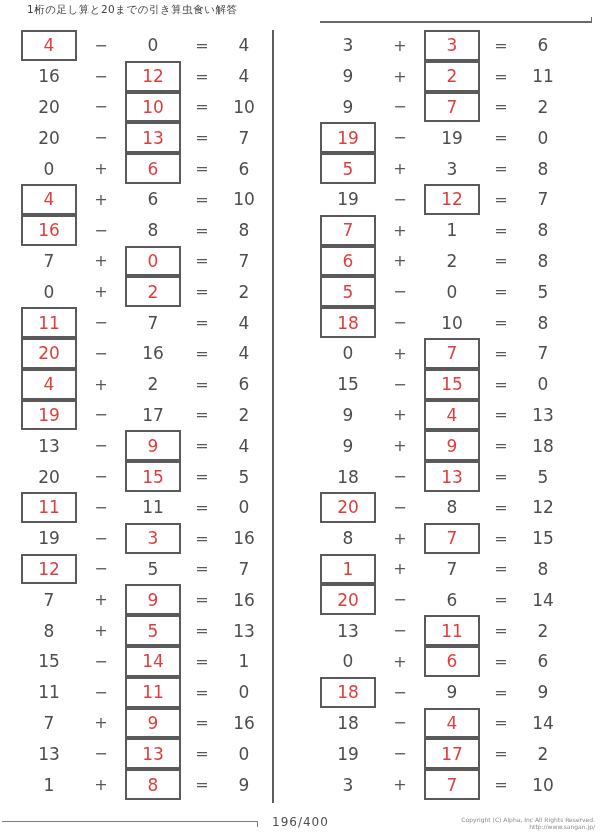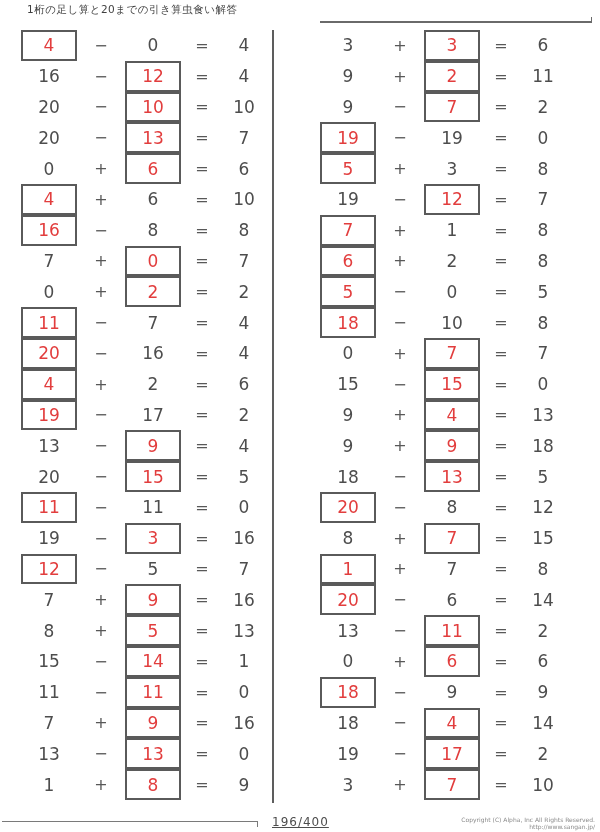--- a/index.html
+++ b/index.html
@@ -48,21 +48,21 @@
     box-sizing:border-box;
   }
   .cell.sym { font-size:16px; color:#585858; }
   .cell.box {
     border:2px solid #5a5a5a;
     color:#e23d3d;
     background:#ffffff;
   }
   .page-number {
     position:absolute; left:272px; top:815px; width:56px;
-    text-align:center; font-size:12px; color:#4d4d4d; letter-spacing:1px;text-decoration:underline;
+    text-align:center; font-size:12px; color:#4d4d4d; letter-spacing:1px;
   }
   .copyright {
     position:absolute; right:5px; top:816px;
     text-align:right; font-size:6px; line-height:7px; color:#8a8a8a;
   }
 </style>
 </head>
 <body>
 
 <div class="title">1桁の足し算と20までの引き算虫食い解答</div>

